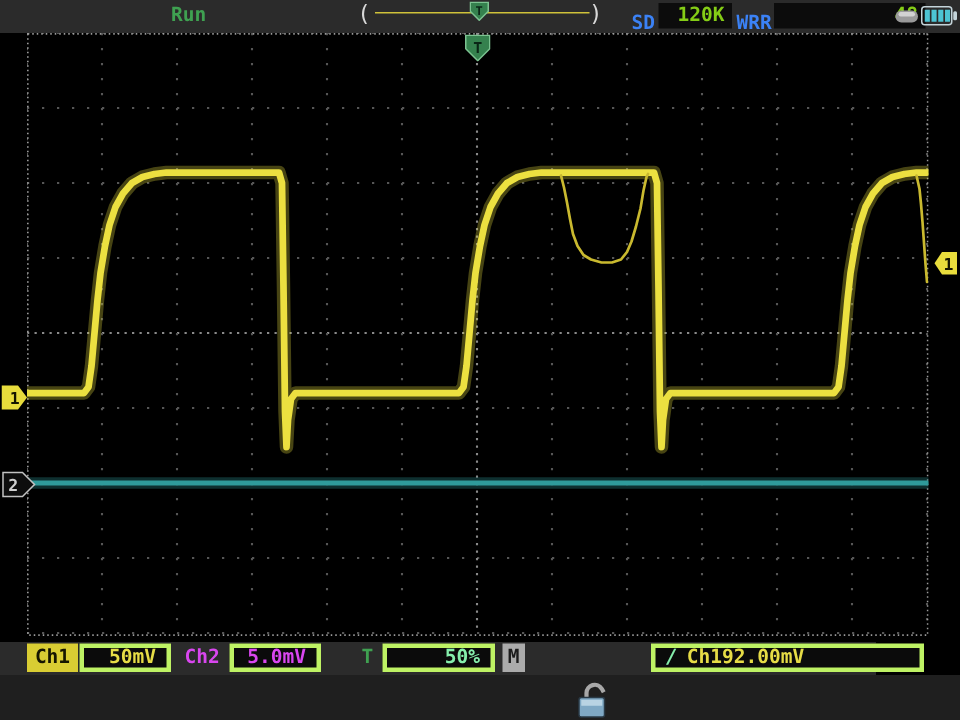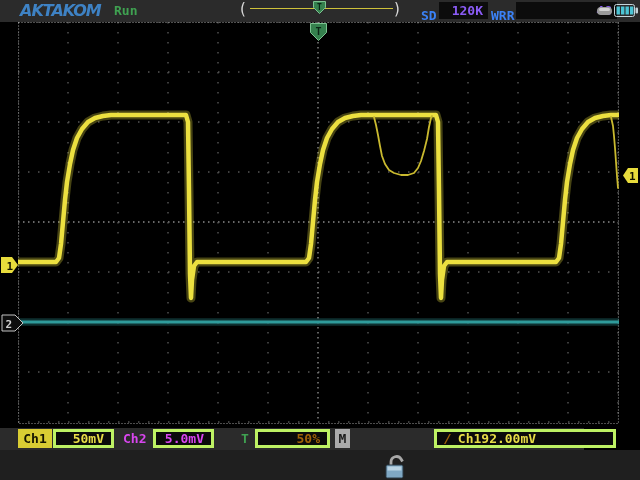--- a/index.html
+++ b/index.html
@@ -6,49 +6,48 @@
   #scope{position:relative;width:640px;height:480px;background:#000;overflow:hidden;
          font-family:"DejaVu Sans Mono","Liberation Mono",monospace;}
   
   #topbar{position:absolute;left:0;top:0;width:640px;height:22px;background:#2b2b2b;}
   #logo{position:absolute;left:20px;top:1px;font-family:"DejaVu Sans","Liberation Sans",sans-serif;
         font-style:italic;font-weight:bold;font-size:16px;color:#3e82c4;letter-spacing:-1px;}
   #run-status{position:absolute;left:114px;top:3px;font-size:13px;font-weight:bold;color:#3fa151;}
   .bracket{position:absolute;top:0;font-size:15px;color:#d8d8d8;font-family:"DejaVu Sans",sans-serif;}
   #win-line{position:absolute;left:250px;top:8px;width:143px;height:1px;background:#cfc23a;}
   .tb-label{position:absolute;top:8px;font-size:13px;font-weight:bold;color:#3b82f6;}
-  .tb-box{position:absolute;top:2px;height:17px;background:#0c0c0c;color:#8b5cf6;
+  .tb-box{position:absolute;top:2px;height:17px;background:#0c0c0c;color:#84cc16;
           font-size:13px;font-weight:bold;display:flex;align-items:center;
           justify-content:flex-end;padding:0 5px;box-sizing:border-box;}
   
   #screen-svg{position:absolute;left:18px;top:22px;}
   .shield{position:absolute;}
   
   .marker{position:absolute;}
   
   #statusbar{position:absolute;left:0;top:428px;width:584px;height:22px;background:#2b2b2b;}
   .sb-item{position:absolute;top:1px;height:19px;box-sizing:border-box;display:flex;
            align-items:center;font-size:13px;font-weight:bold;}
   .badge-yellow{background:#d9cd33;color:#151500;justify-content:center;}
   .badge-grey{background:#ababab;color:#1c1c1c;justify-content:center;}
   .val-box{background:#0b0b0b;border:3px solid #bef264;justify-content:flex-end;padding:0 7px;}
   .yellow-t{color:#e6dc46;}
   .cyan-t{color:#d946ef;text-align:right;}
   .green-t{color:#3fa151;}
-  .white-t{color:#a16207;}
+  .white-t{color:#86efac;}
   
   #footer{position:absolute;left:0;top:450px;width:640px;height:30px;background:#1f1f1f;}
 </style>
 </head>
 <body>
 
 <div id="scope">
 
   <div id="topbar">
-    <span id="logo">AKTAKOM</span>
     <span id="run-status">Run</span>
 
     <span class="bracket" style="left:240px">(</span>
     <div id="win-line"></div>
     <span class="bracket" style="left:394px">)</span>
 
     <svg class="shield" style="left:313px;top:1px" width="13" height="13">
       <polygon points="0.5,0.5 12.5,0.5 12.5,6.5 6.5,12.5 0.5,6.5" fill="#35814e" stroke="#7cc391" stroke-width="1"></polygon>
       <text x="6.5" y="9" text-anchor="middle" font-size="8" font-weight="bold" fill="#0a2616">T</text>
     </svg>

